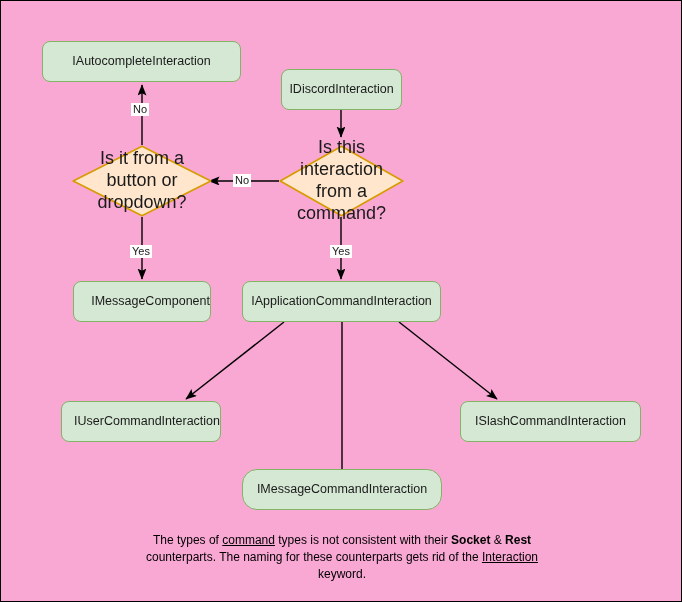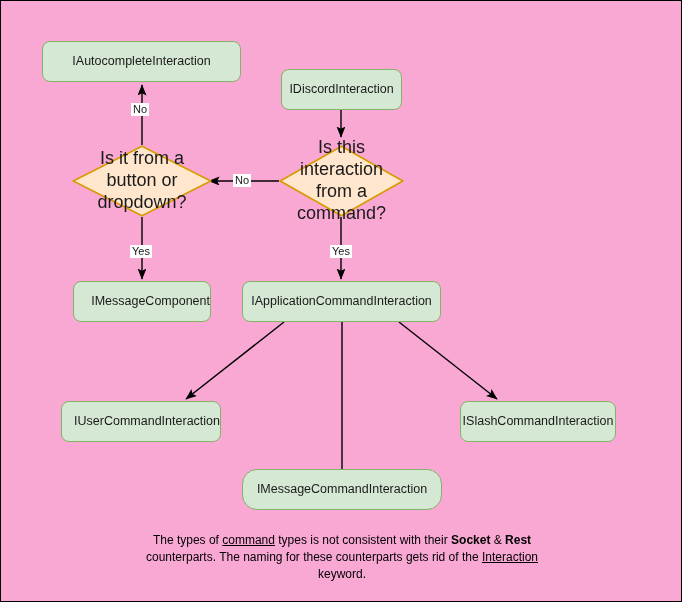--- a/index.html
+++ b/index.html
@@ -159,21 +159,21 @@
   </div>
 
   <div class="node node-box" style="left:241px; top:280px; width:199px; height:41px;">
     <span>IApplicationCommandInteraction</span>
   </div>
 
   <div class="node node-box" style="left:60px; top:400px; width:160px; height:41px;justify-content:flex-end;">
     <span>IUserCommandInteraction</span>
   </div>
 
-  <div class="node node-box" style="left:459px; top:400px; width:156px; height:41px;">
+  <div class="node node-box" style="left:459px; top:400px; width:181px; height:41px;">
     <span>ISlashCommandInteraction</span>
   </div>
 
   <div class="node node-box" style="left:241px; top:468px; width:200px; height:41px;border-radius:15px;">
     <span>IMessageCommandInteraction</span>
   </div>
 
   <div class="edge-label" style="left:130px; top:102px;">No</div>
 
   <div class="edge-label" style="left:232px; top:173px;">No</div>

